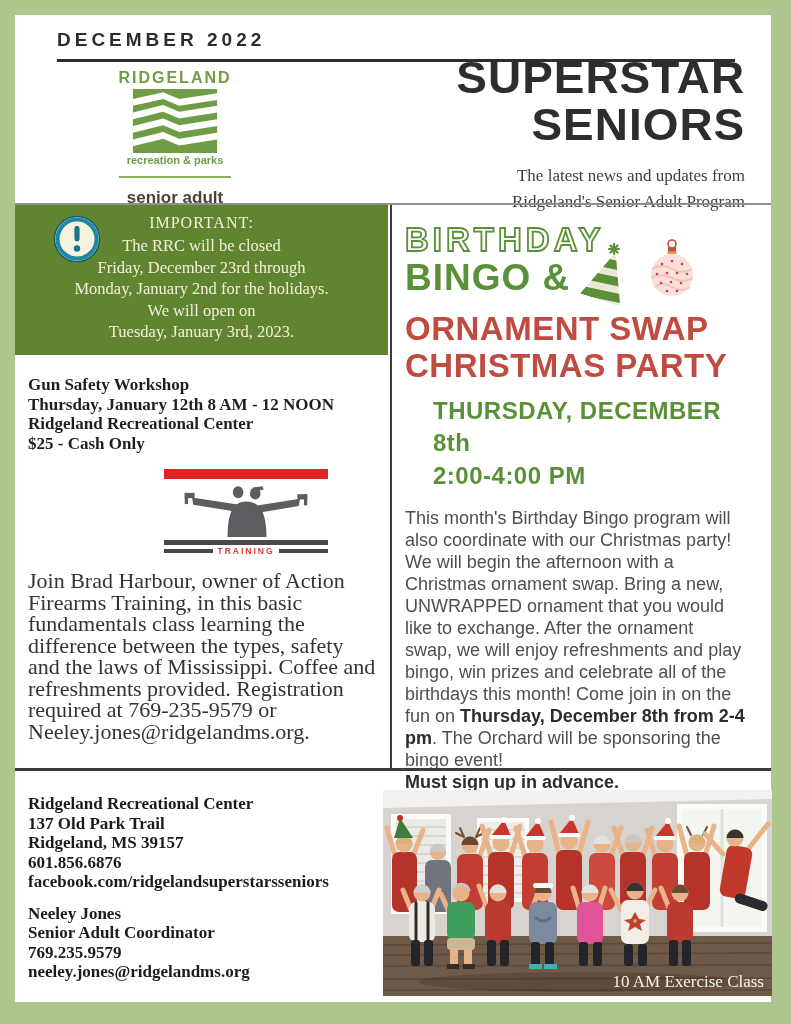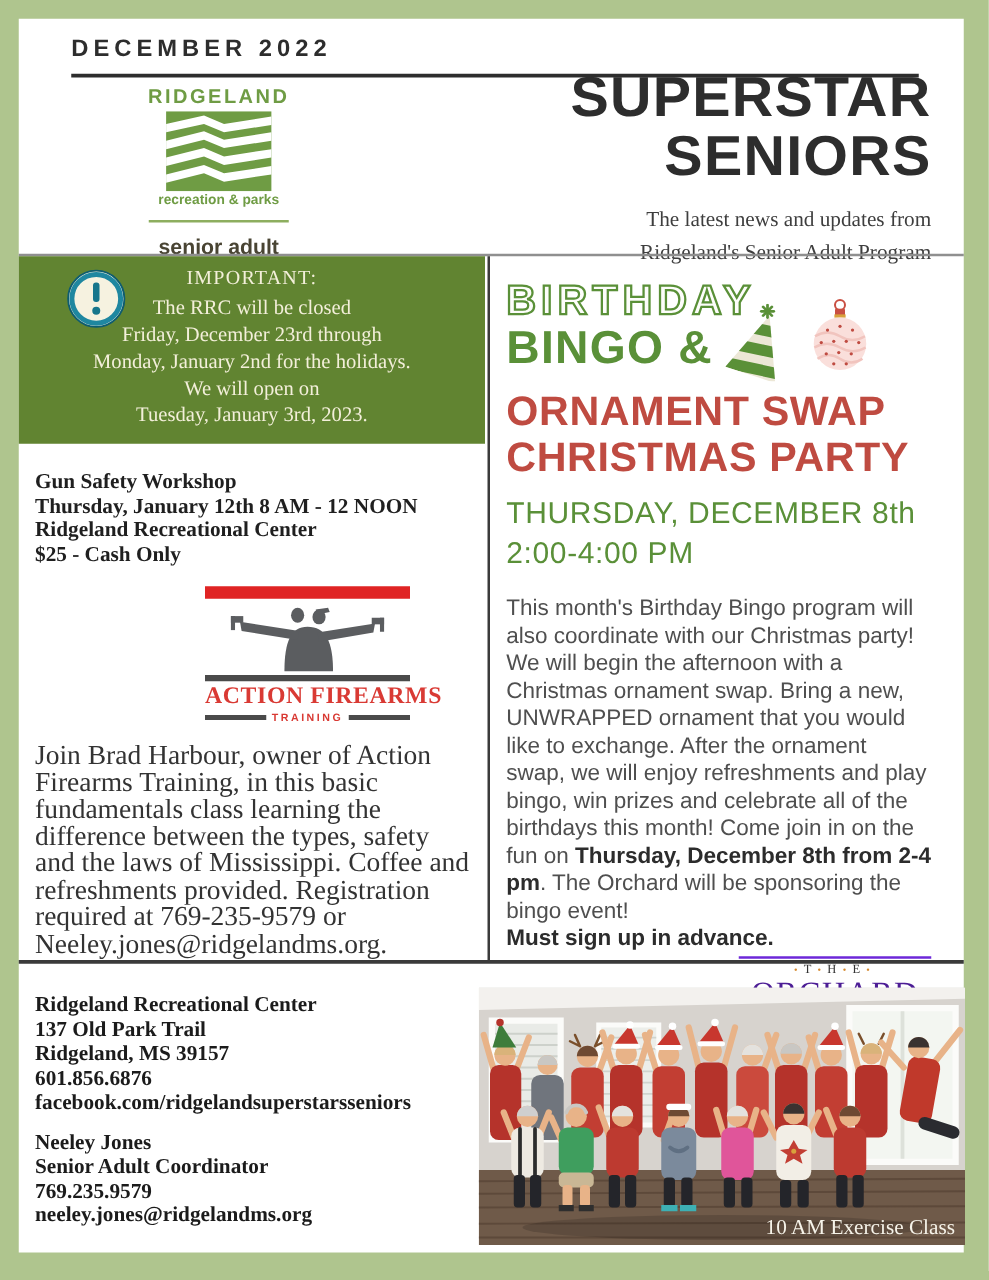--- a/index.html
+++ b/index.html
@@ -61,21 +61,21 @@
   .party-col { position:absolute; left:377px; top:190px; width:379px; height:421px; padding:16px 26px 0 13px; }
   .party-outline {
     font-size:33px; font-weight:bold; letter-spacing:4px;
     color:#fdfdfb; -webkit-text-stroke:1.8px #5a9038;
   }
   .party-row { display:flex; align-items:flex-start; gap:6px; margin-top:-2px; }
   .party-solid { font-size:37px; font-weight:bold; color:#5a9038; letter-spacing:1px; }
   .party-hat-icon { width:62px; height:62px; margin-top:-14px; }
   .ornament-icon { width:56px; height:62px; margin-top:-20px; }
   .party-red { font-size:33px; font-weight:bold; color:#bf4b41; line-height:1.12; letter-spacing:0.5px; margin-top:6px; }
-  .party-when { margin-top:10px; font-size:24px; font-weight:normal; color:#5a9038; line-height:1.35; letter-spacing:0.5px; }
+  .party-when { margin-top:10px; font-size:24px; font-weight:bold; color:#5a9038; line-height:1.35; letter-spacing:0.5px;margin-left:28px; }
   .party-desc { margin-top:15px; font-size:18px; line-height:22px; color:#4f4f4f; }
   .party-desc strong { color:#2c2c2c; }
   .orchard { width:154px; margin:4px 0 0 auto; text-align:center; }
   .orchard-rule { border-top:2px solid #6d28d9; padding-top:3px; }
   .orchard-the { font-family:"Liberation Serif", serif; font-size:10px; letter-spacing:5px; color:#333; }
   .orchard-the .dot { color:#d5882c; font-size:8px; letter-spacing:5px; }
   .orchard-name { font-family:"Liberation Serif", serif; font-size:26px; color:#4c1d95; letter-spacing:1px; line-height:1.05; }
 
   
   .bottom-rule { position:absolute; left:0; top:753px; width:756px; height:3px; background:#3a3a3a; }
@@ -158,21 +158,20 @@
           <path d="M72,82 C72,46 80,28 100,28 C122,28 131,46 131,82 Z"></path>
           <polygon points="18,22 90,33 88,44 20,33"></polygon>
           <polygon points="182,24 112,35 114,46 180,35"></polygon>
           <rect x="7" y="15" width="15" height="8"></rect>
           <rect x="7" y="15" width="5" height="17"></rect>
           <rect x="178" y="17" width="15" height="8"></rect>
           <rect x="188" y="17" width="5" height="17"></rect>
         </g>
       </svg>
       <div class="af-darkbar"></div>
-      <div class="af-name">ACTION FIREARMS</div>
       <div class="af-train-row">
         <div class="bar"></div>
         <div class="af-tagline">TRAINING</div>
         <div class="bar"></div>
       </div>
     </div>
 
     <p class="gun-desc">Join Brad Harbour, owner of Action Firearms Training, in this basic fundamentals class learning the difference between the types, safety and the laws of Mississippi. Coffee and refreshments provided. Registration required at 769-235-9579 or Neeley.jones@ridgelandms.org.</p>
   </div>
 

